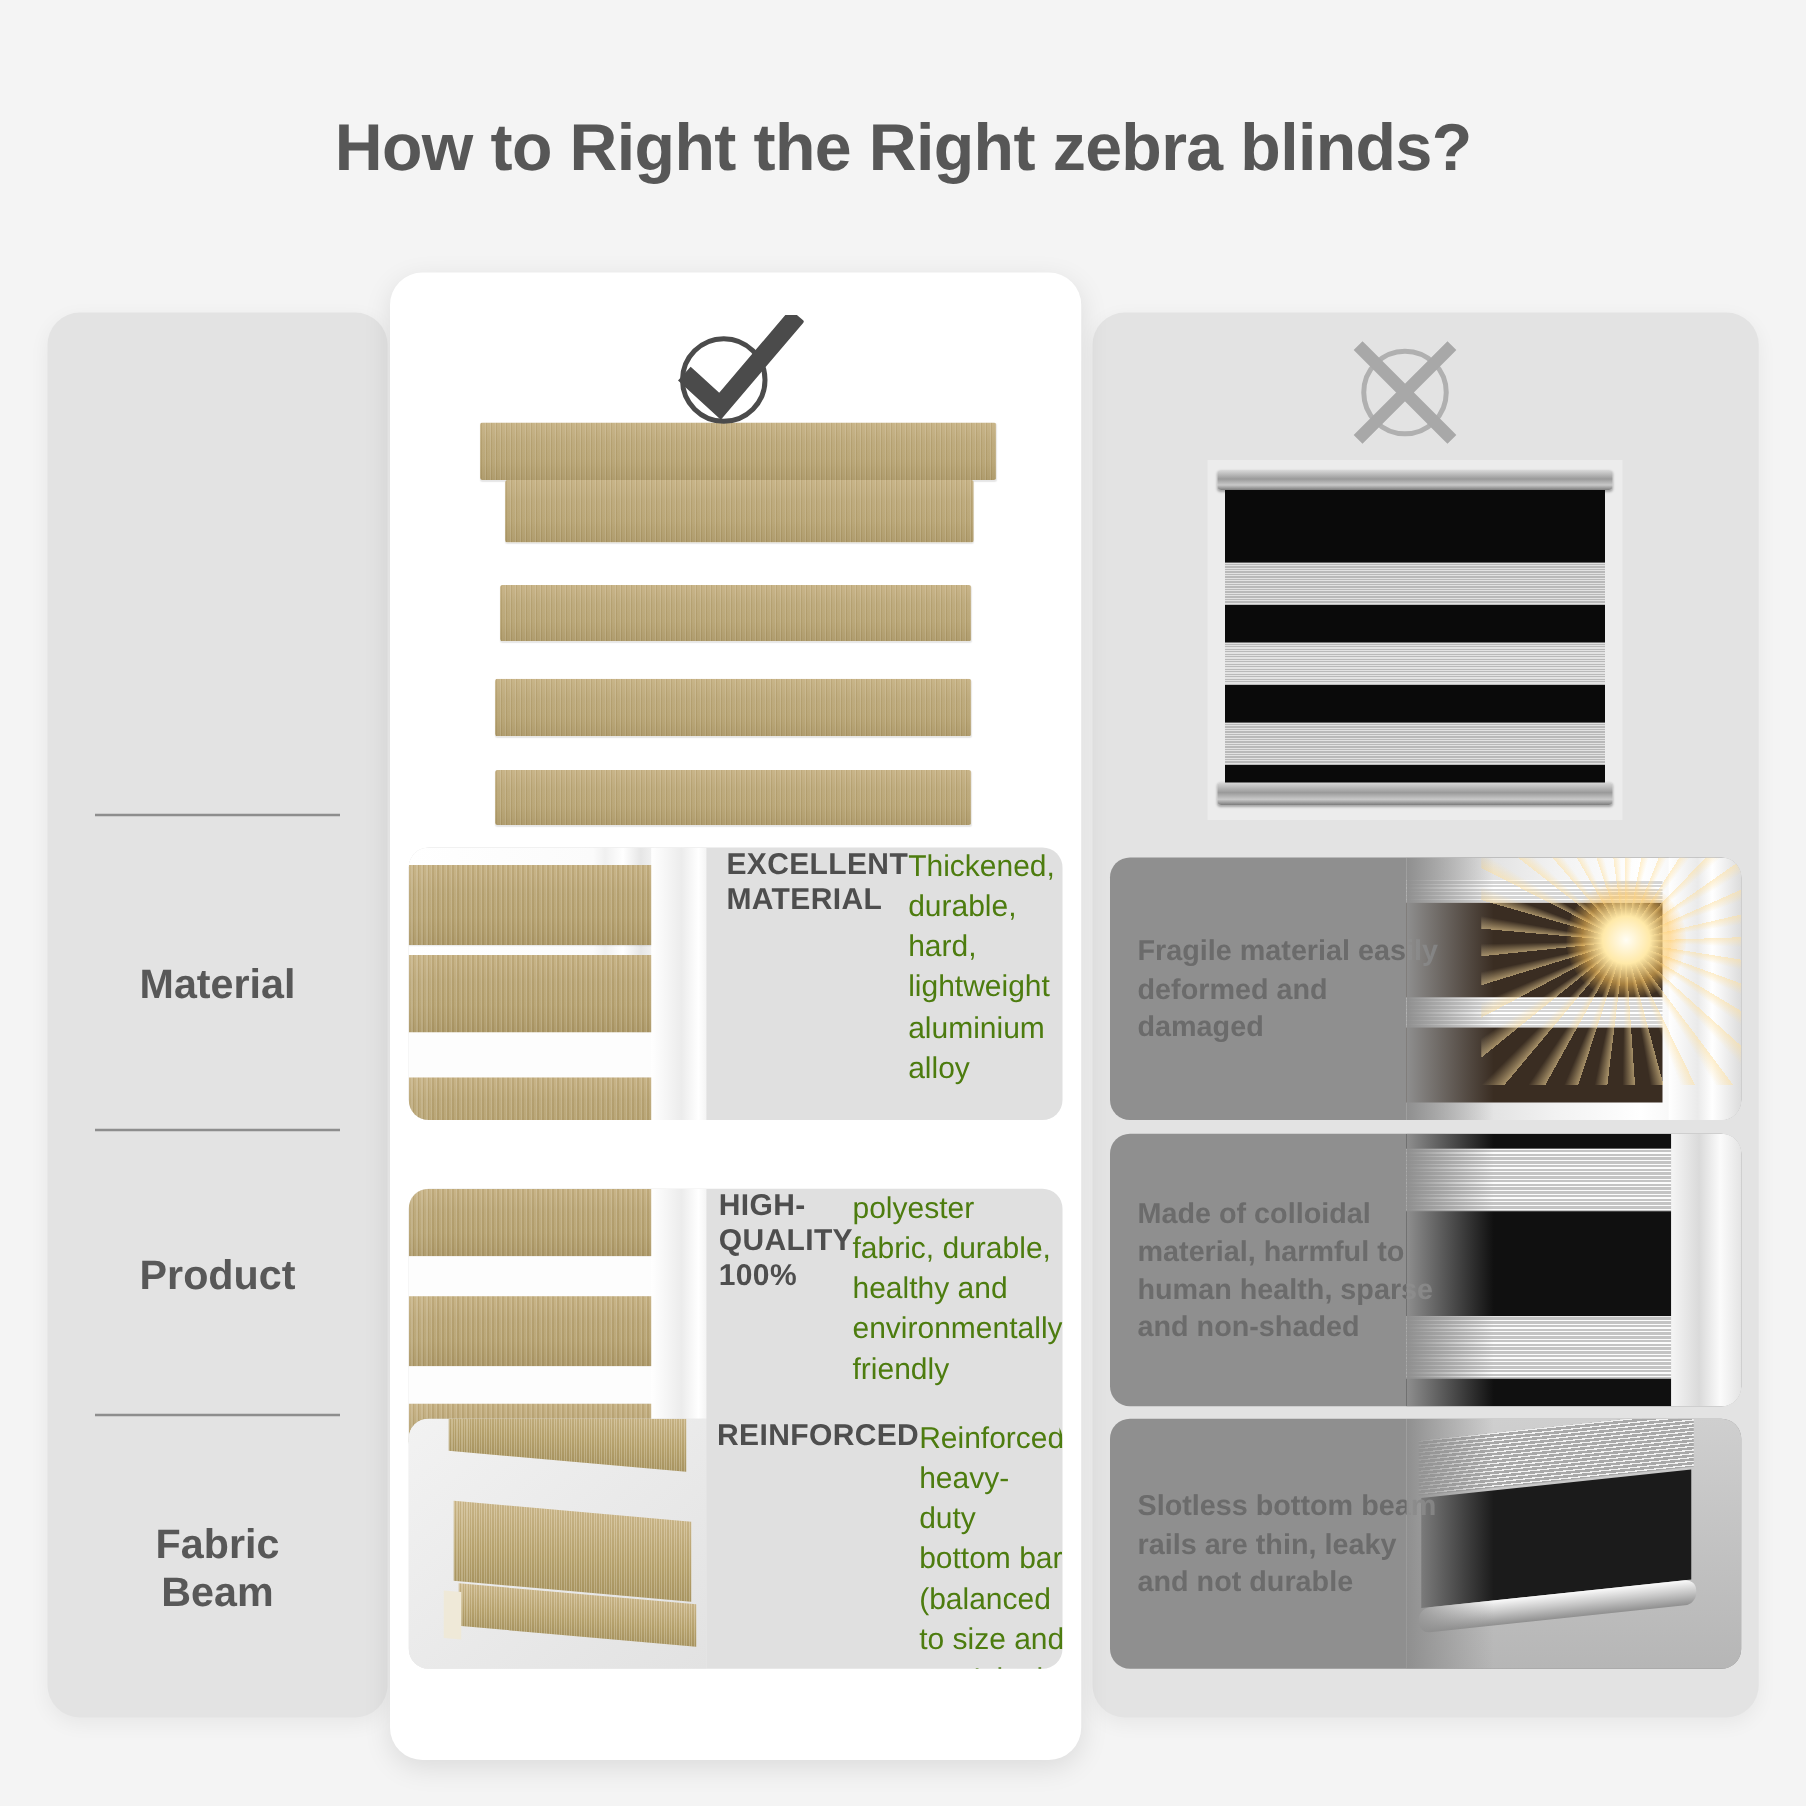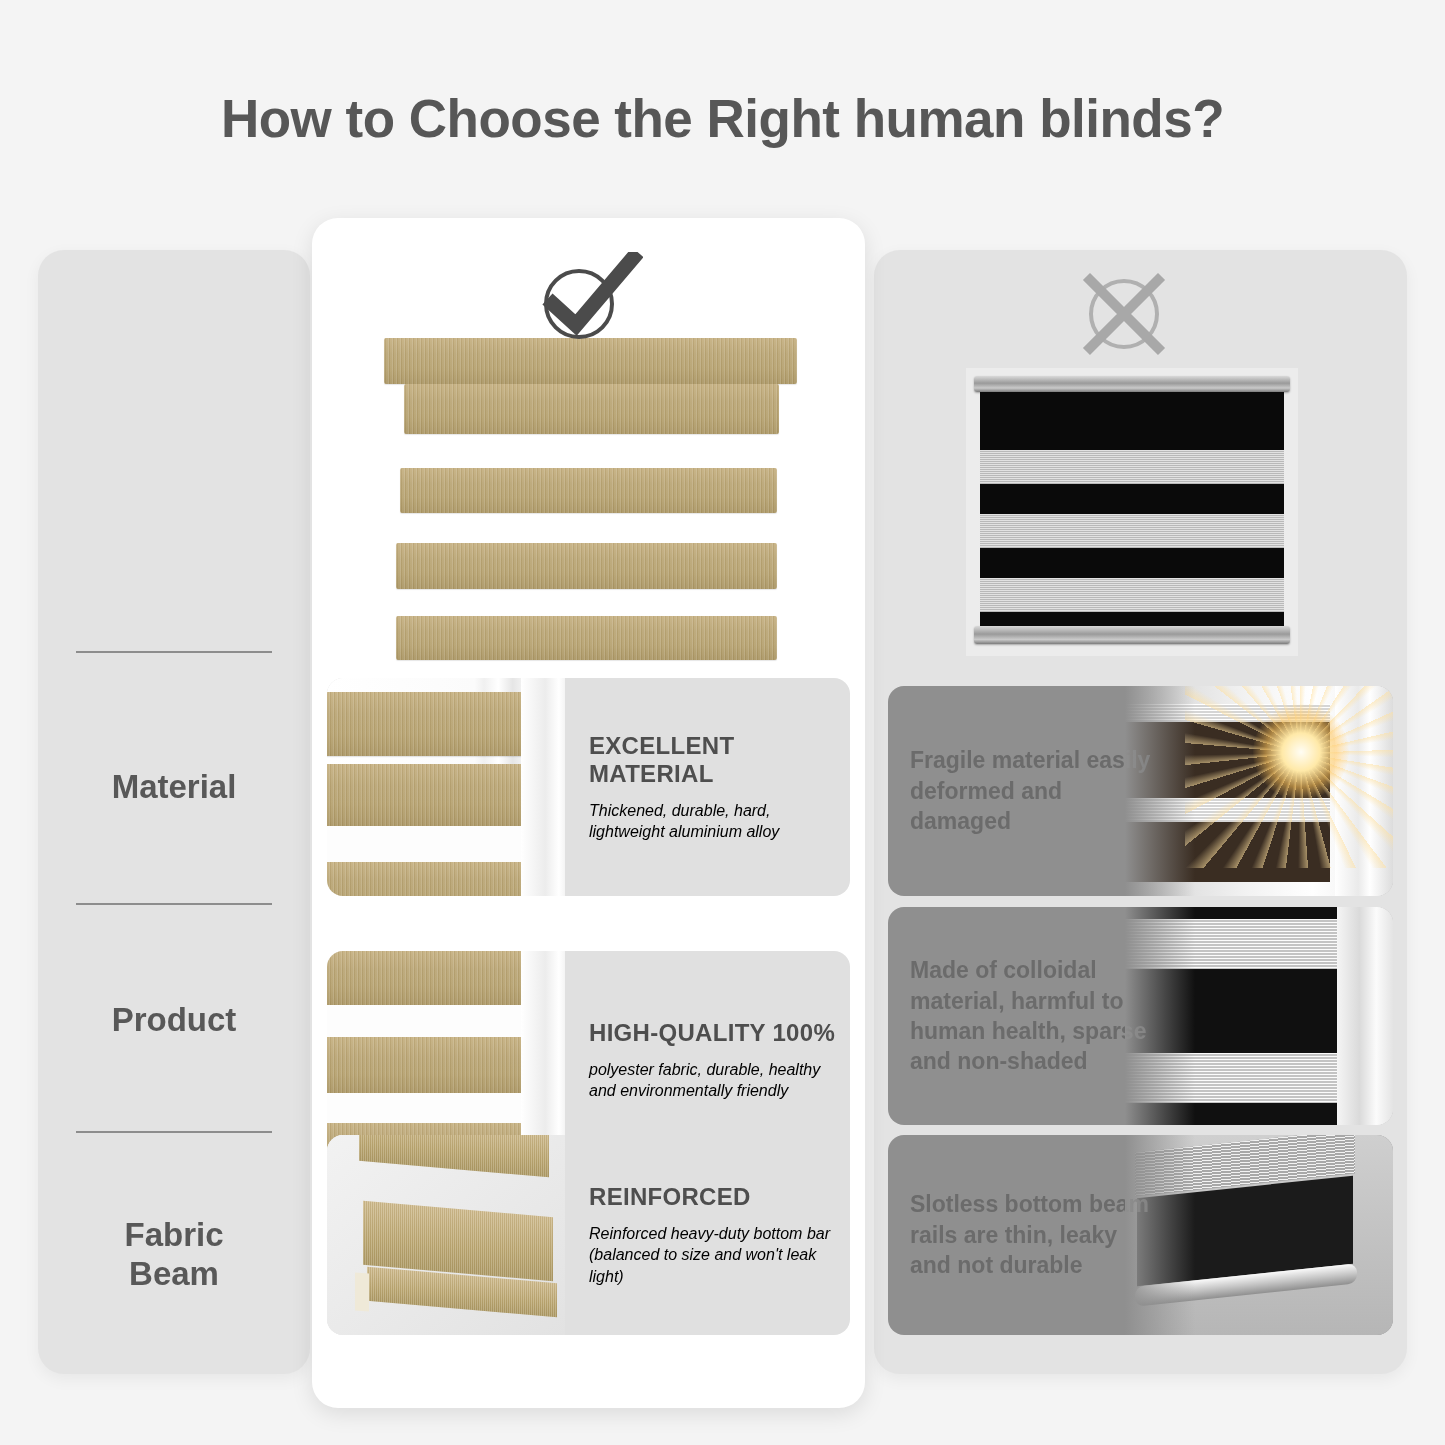--- a/index.html
+++ b/index.html
@@ -96,23 +96,23 @@
   
   .feat-card{
     position:absolute;left:327px;width:523px;
     background:#e0e0e0;border-radius:16px;overflow:hidden;z-index:6;
   }
   .fc0{top:678px;height:218px;}
   .fc1{top:951px;height:218px;}
   .fc2{top:1135px;height:200px;}
   .feat-img{position:absolute;left:0;top:0;width:238px;height:100%;overflow:hidden;background:#ededed;}
   .feat-text{position:absolute;left:262px;top:0;right:14px;height:100%;
-    display:flex;flex-direction:column;justify-content:center;}
+    display:flex;justify-content:center;}
   .feat-head{font-size:24px;font-weight:bold;color:#4e4e4e;letter-spacing:.3px;margin-bottom:12px;}
-  .feat-body{font-size:16px;color:#000000;line-height:1.34;font-style:italic;}
+  .feat-body{font-size:24px;color:#4d7c0f;line-height:1.34;}
 
   
   .win-frame{position:absolute;inset:0;background:
      linear-gradient(to right,#ffffff 0%,#fbfbfb 62%,#f0f0f0 66%,#ffffff 72%,#e6e6e6 78%,#fafafa 85%,#ececec 100%);}
   .win-slat{position:absolute;left:-6px;width:212px;}
   .win-white{position:absolute;left:-6px;width:212px;background:#fdfdfd;}
 
   
   .beam-bg{position:absolute;inset:0;background:linear-gradient(to bottom right,#f2f2f2,#e2e2e2);}
   .beam{position:absolute;background:
@@ -163,21 +163,21 @@
   .tr-body{position:absolute;left:12px;top:52px;width:216px;height:88px;background:#1b1b1b;
       transform:skewY(-6deg);}
   .tr-rail{position:absolute;left:10px;top:140px;width:222px;height:20px;border-radius:9px;
       background:linear-gradient(to bottom,#fafafa,#c6c6c6 50%,#8f8f8f);transform:skewY(-6deg);}
 </style>
 </head>
 <body>
 
 <div class="stage">
 
-  <div class="title">How to Choose the Right human blinds?</div>
+  <div class="title">How to Right the Right zebra blinds?</div>
 
   <div class="panel-left"></div>
   <div class="panel-right"></div>
   <div class="panel-center"></div>
 
   <div class="divider d0"></div>
 
   <div class="side-row r1">
     <div>Material</div>
   </div>

